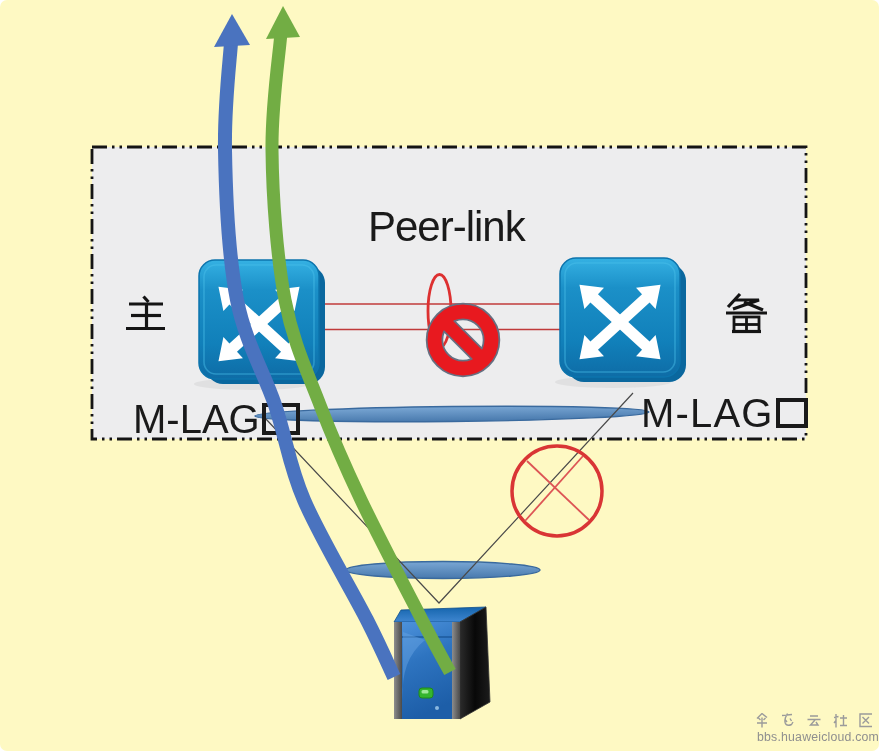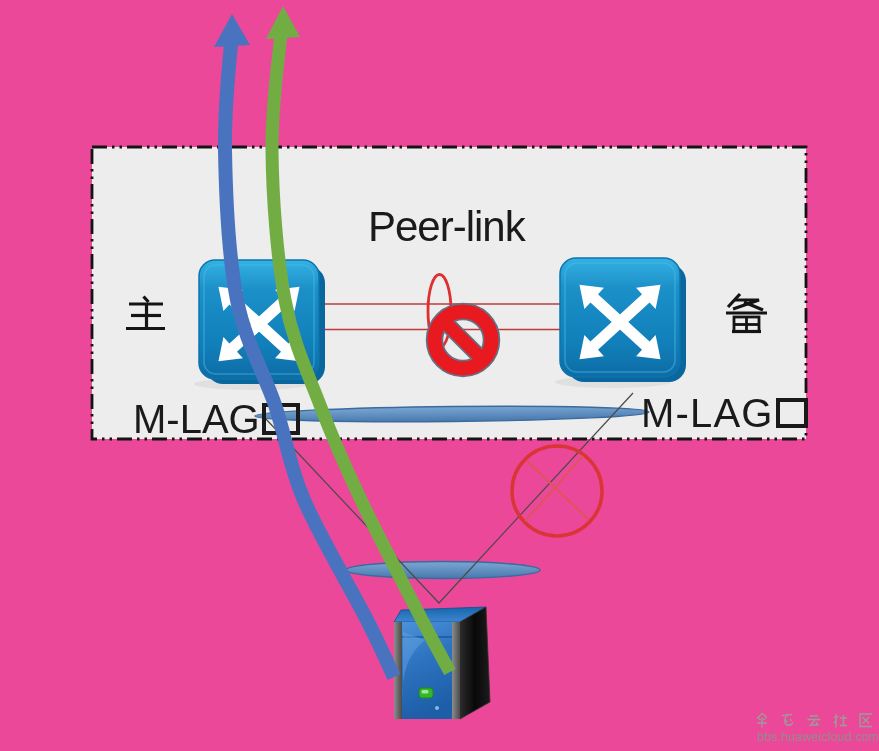--- a/index.html
+++ b/index.html
@@ -1,17 +1,17 @@
 <!DOCTYPE html>
 <html><head>
 <meta charset="utf-8">
 <style>
   html,body{margin:0;padding:0;background:#ffffff;}
-  #stage{position:relative;width:879px;height:751px;background:#ec4899;overflow:hidden;
-         font-family:"Liberation Sans", sans-serif;}
+  #stage{position:relative;width:879px;height:751px;background:#fef9c3;overflow:hidden;
+         font-family:"Liberation Sans", sans-serif;border-radius:7px;}
   svg{display:block;}
 </style>
 </head>
 <body>
 <div id="stage">
 <svg width="879" height="751" viewBox="0 0 879 751">
   <defs>
     <linearGradient id="swface" x1="0" y1="0" x2="0" y2="1">
       <stop offset="0" stop-color="#35b1e3"></stop>
       <stop offset="0.25" stop-color="#1b90c8"></stop>

